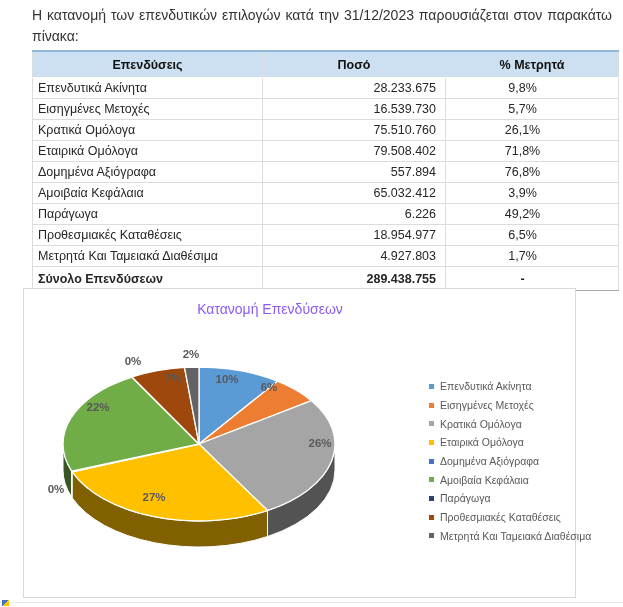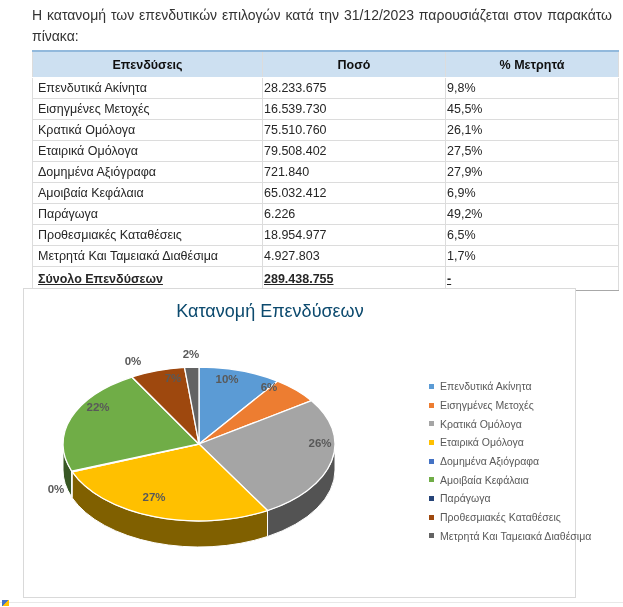--- a/index.html
+++ b/index.html
@@ -15,33 +15,33 @@
   }
   .tbl-wrap{position:absolute;left:32px;top:50px;width:586px;}
   table{border-collapse:collapse;table-layout:fixed;width:586px;font-size:12.5px;color:var(--ink);}
   col.c1{width:230px;}col.c2{width:183px;}col.c3{width:173px;}
   th{
     background:var(--hdr-bg);height:23px;font-weight:bold;text-align:center;color:#101010;
     border:1px solid var(--grid);border-top:2px solid var(--hdr-border);border-bottom:1px solid #ffffff;
   }
   td{height:18px;border:1px solid var(--grid);background:#fff;white-space:nowrap;overflow:hidden;}
   td.c0{text-align:left;padding-left:5px;}
-  td.cn{text-align:left;padding-right:27px;}
-  td.cp{text-align:left;padding-right:20px;}
+  td.cn{text-align:right;padding-right:9px;}
+  td.cp{text-align:center;padding-right:20px;}
   tr.total-row td{
     font-weight:bold;height:21px;
-    border-top:1px solid #7f7f7f;border-bottom:1px solid #a8a8a8;text-decoration:underline;
+    border-top:1px solid #7f7f7f;border-bottom:1px solid #a8a8a8;
   }
   .chart-box{
     position:absolute;left:23px;top:288px;width:551px;height:308px;
     background:#fff;border:1px solid #d9d9d9;
   }
   .chart-title{
     position:absolute;left:0;top:12px;width:492px;text-align:center;
-    font-size:18px;color:#0c4a6e;
+    font-size:14px;color:#8b5cf6;
   }
   .pie-svg{position:absolute;left:0;top:0;}
   .pie-svg text{font:600 11.5px "Liberation Sans", sans-serif;fill:#595959;}
   .legend{position:absolute;left:405px;top:88px;}
   .legend-item{display:flex;align-items:center;height:18.7px;}
   .legend-bullet{width:5px;height:5px;flex:0 0 5px;margin-right:6px;display:inline-block;}
   .legend-label{font-size:10.5px;color:#595959;white-space:nowrap;}
   .page-bottom-line{position:absolute;left:0;top:602px;width:623px;height:1px;background:#e8e8e8;}
   .corner-artifact{
     position:absolute;left:2px;top:600px;width:7px;height:6px;
@@ -69,41 +69,41 @@
     </thead>
     <tbody>
         <tr>
           <td class="c0">Επενδυτικά Ακίνητα</td>
           <td class="cn">28.233.675</td>
           <td class="cp">9,8%</td>
         </tr>
         <tr>
           <td class="c0">Εισηγμένες Μετοχές</td>
           <td class="cn">16.539.730</td>
-          <td class="cp">45,5%</td>
+          <td class="cp">5,7%</td>
         </tr>
         <tr>
           <td class="c0">Κρατικά Ομόλογα</td>
           <td class="cn">75.510.760</td>
           <td class="cp">26,1%</td>
         </tr>
         <tr>
           <td class="c0">Εταιρικά Ομόλογα</td>
           <td class="cn">79.508.402</td>
-          <td class="cp">27,5%</td>
+          <td class="cp">71,8%</td>
         </tr>
         <tr>
           <td class="c0">Δομημένα Αξιόγραφα</td>
-          <td class="cn">721.840</td>
-          <td class="cp">27,9%</td>
+          <td class="cn">557.894</td>
+          <td class="cp">76,8%</td>
         </tr>
         <tr>
           <td class="c0">Αμοιβαία Κεφάλαια</td>
           <td class="cn">65.032.412</td>
-          <td class="cp">6,9%</td>
+          <td class="cp">3,9%</td>
         </tr>
         <tr>
           <td class="c0">Παράγωγα</td>
           <td class="cn">6.226</td>
           <td class="cp">49,2%</td>
         </tr>
         <tr>
           <td class="c0">Προθεσμιακές Καταθέσεις</td>
           <td class="cn">18.954.977</td>
           <td class="cp">6,5%</td>

